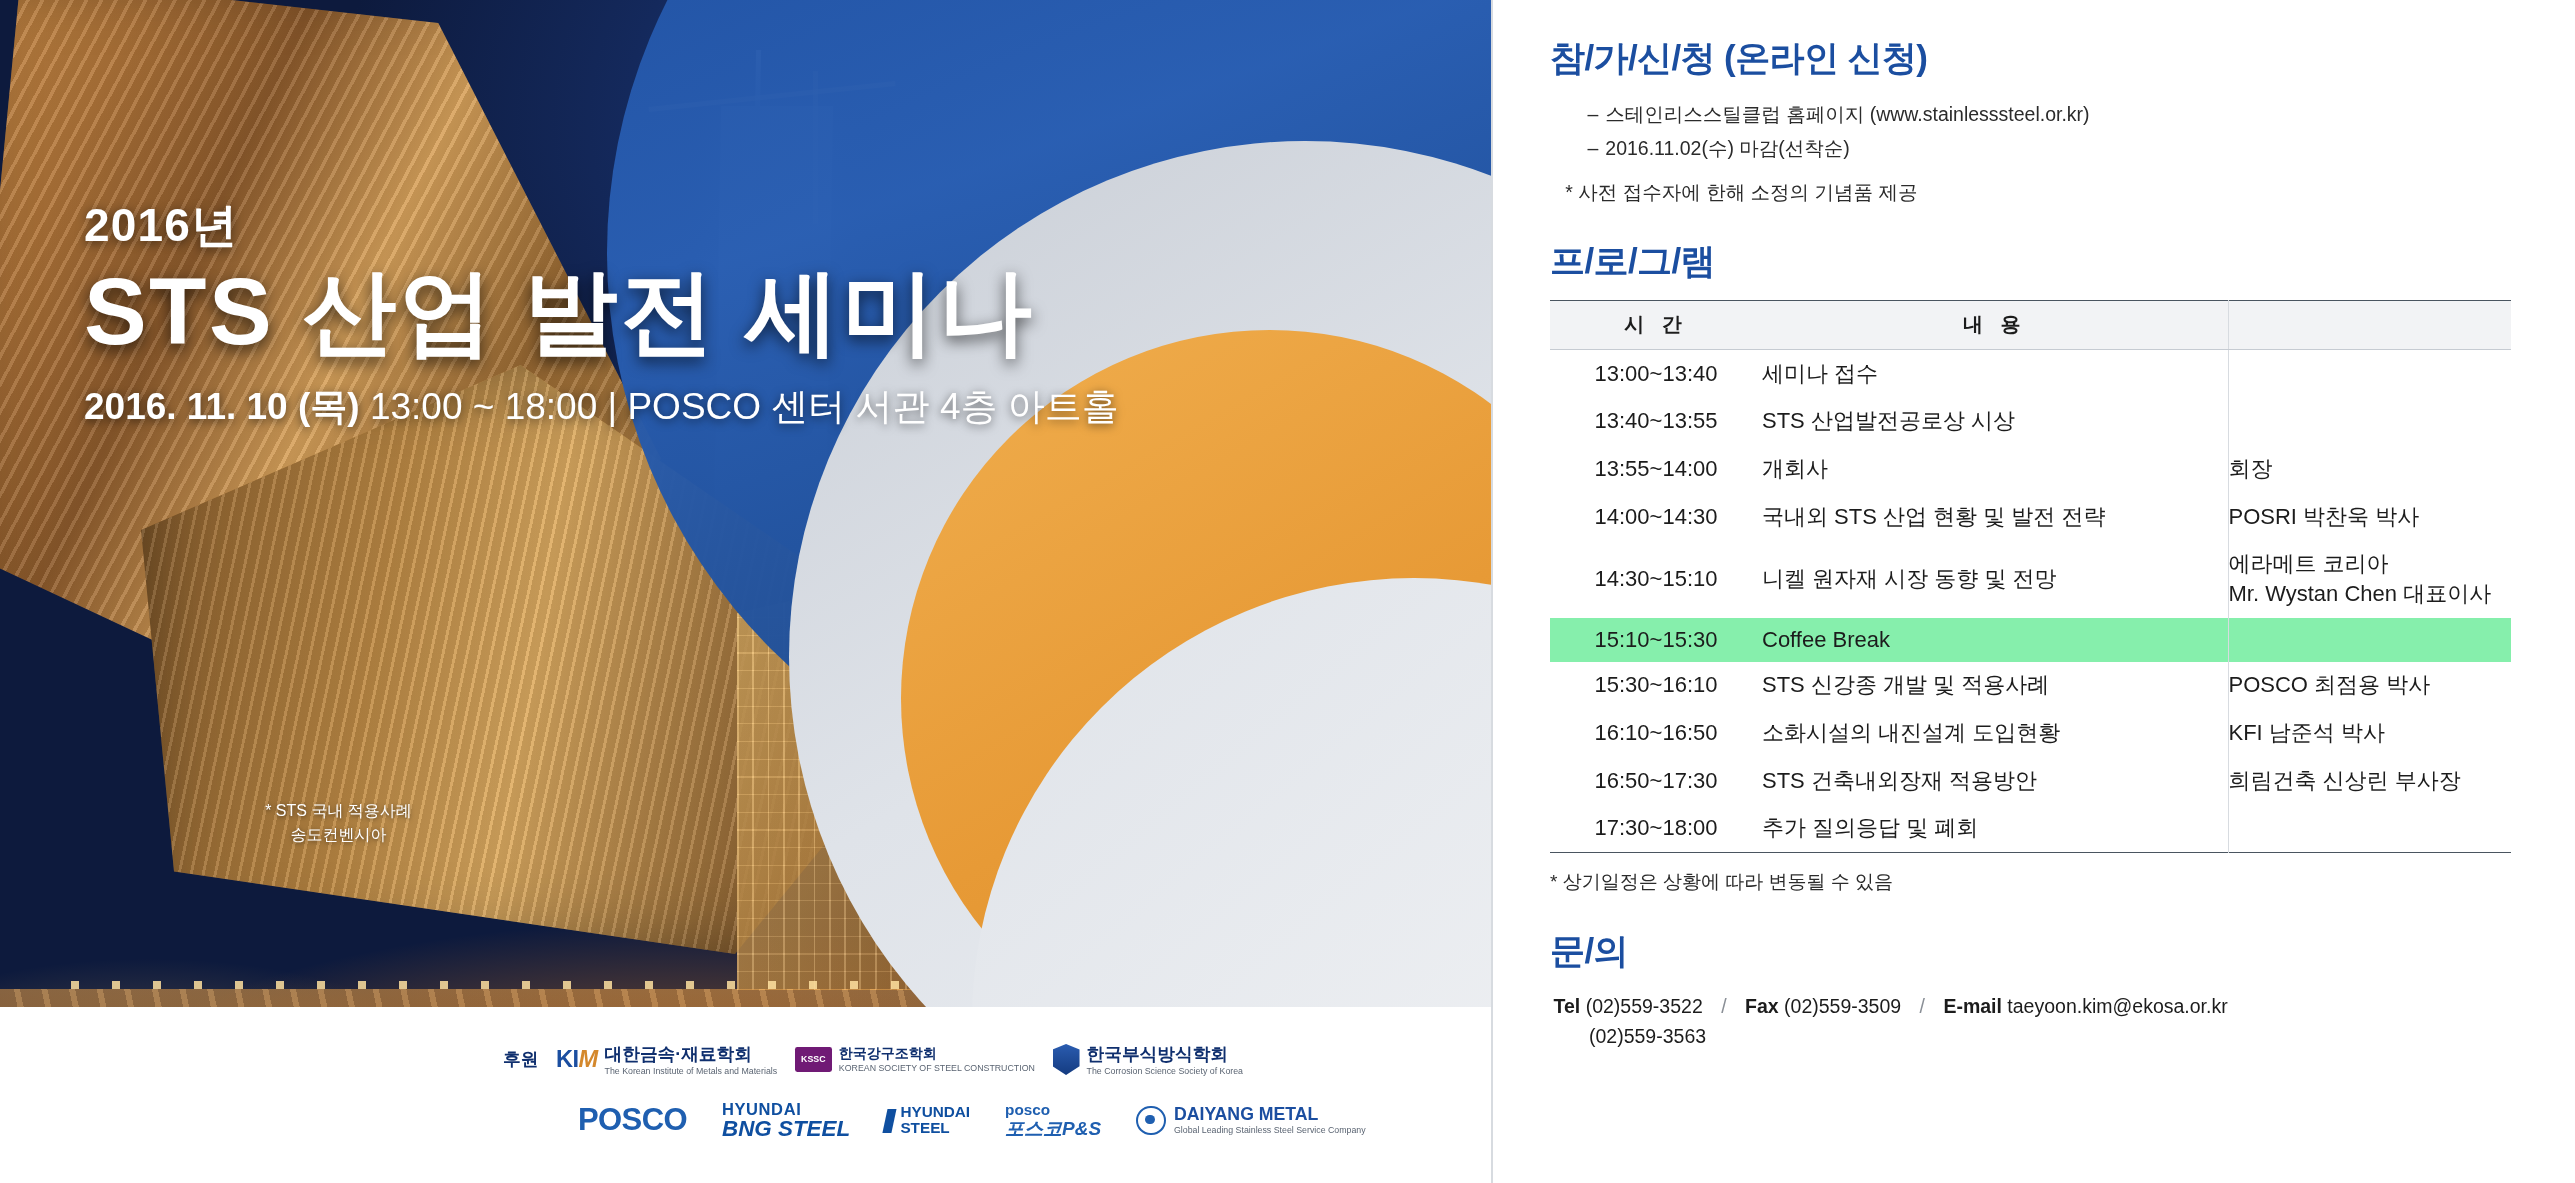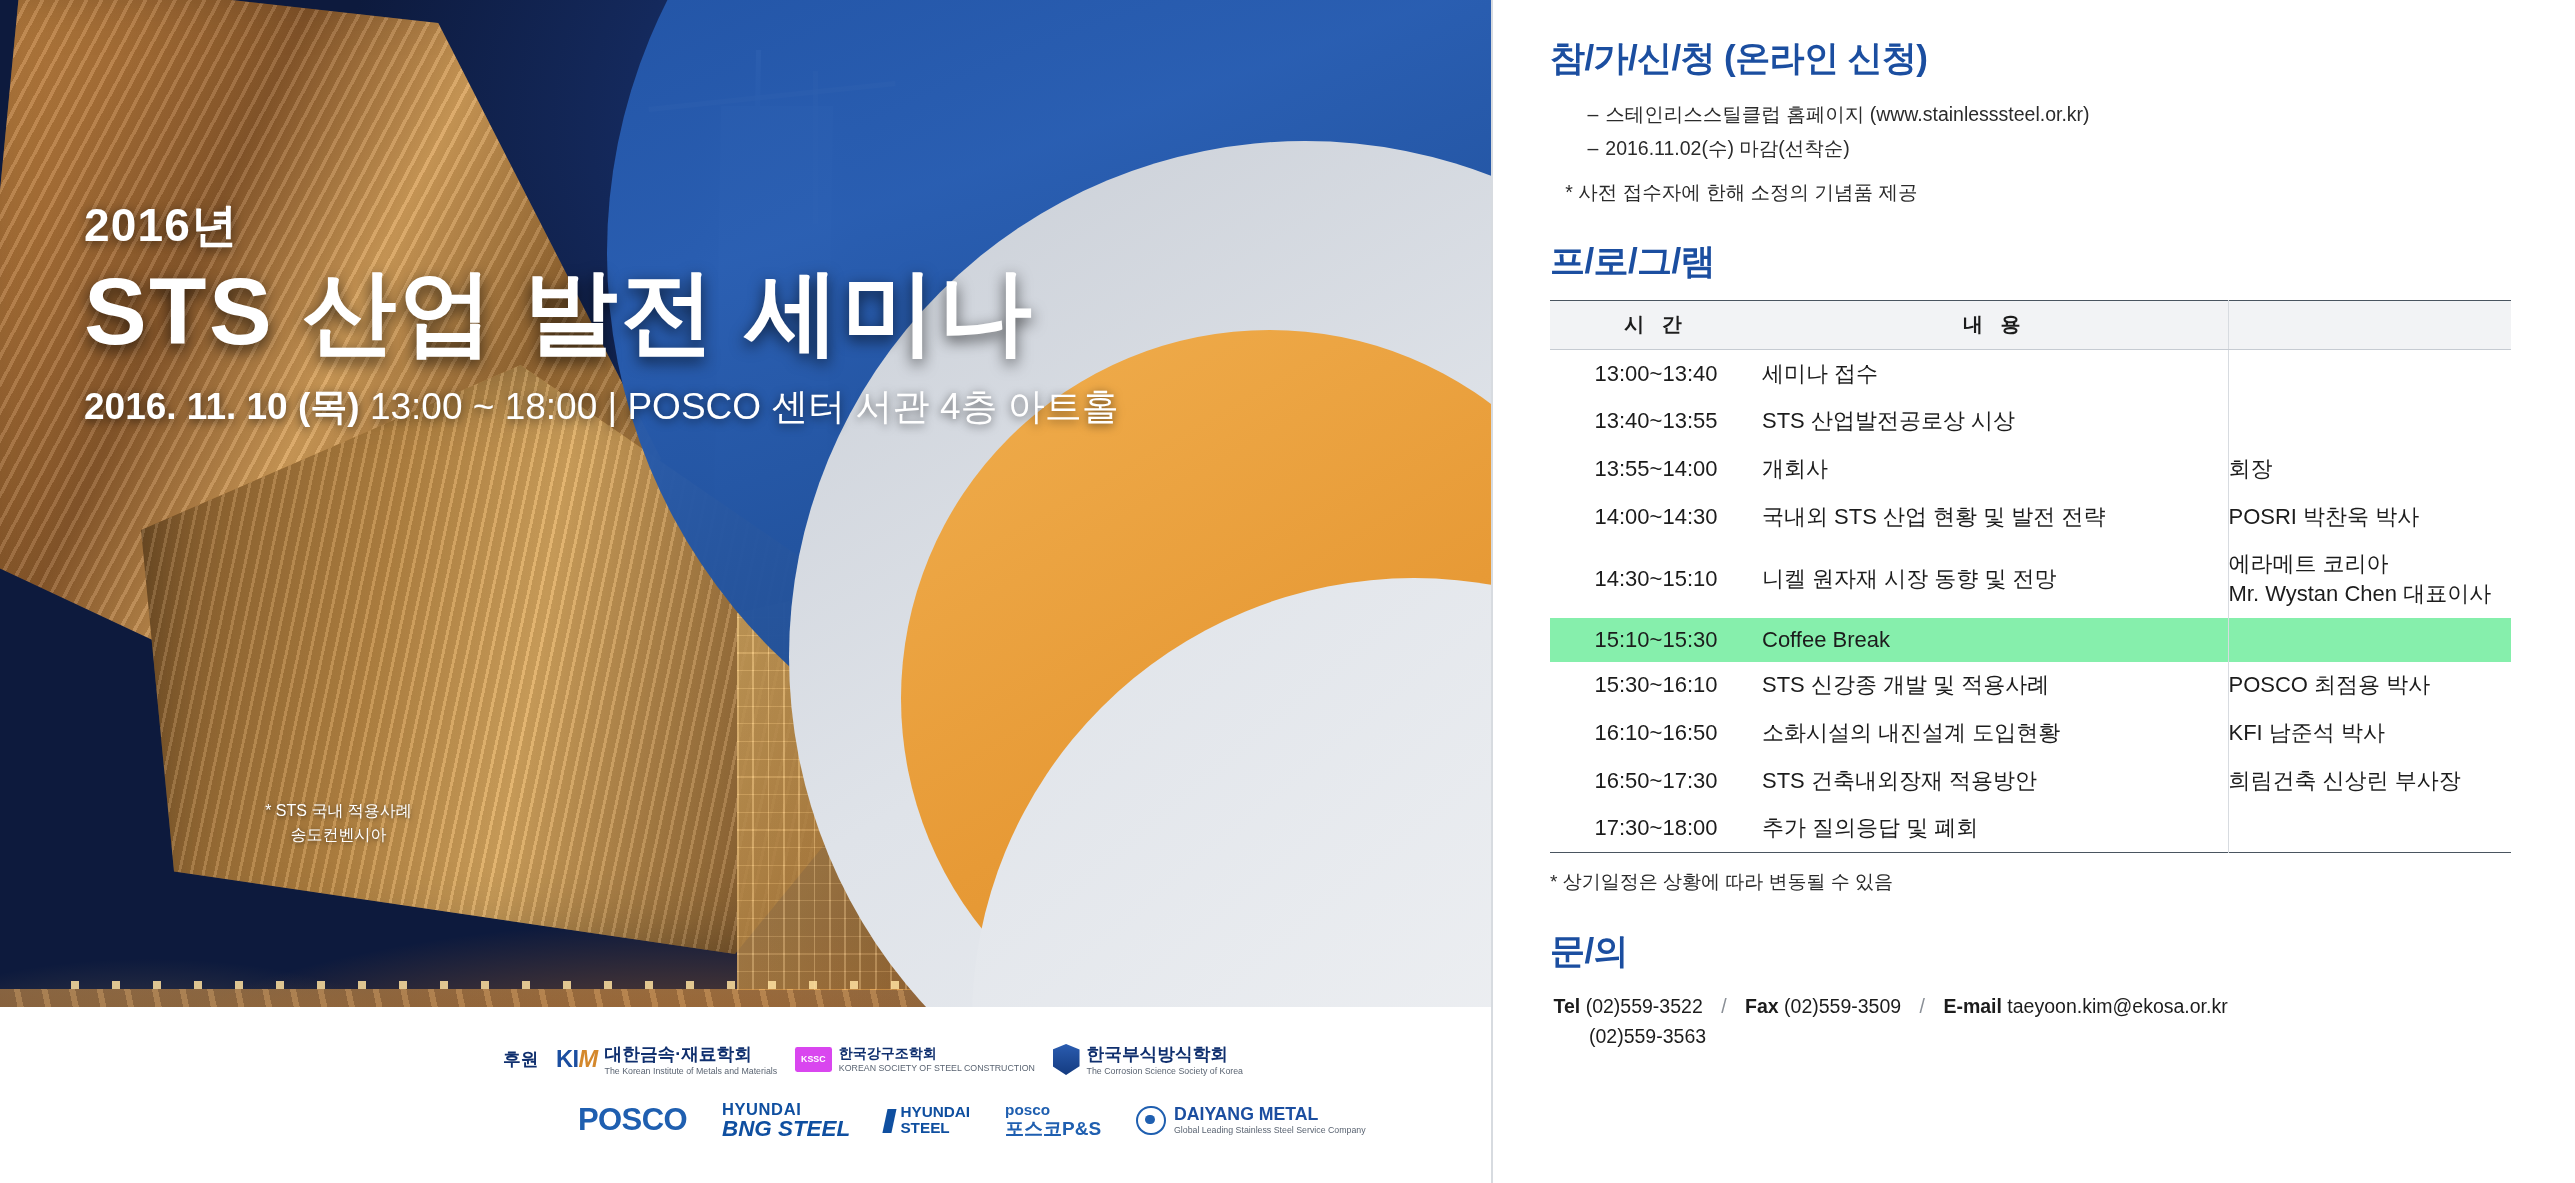--- a/index.html
+++ b/index.html
@@ -168,39 +168,39 @@
     width:33px; height:33px; border-radius:50%;
     background:radial-gradient(circle at 35% 30%, #ffffff 0 18%, #1a4b9c 19% 60%, #0d2f6b 61% 100%);
     border:1.8px solid #13376f;
     flex:none;
   }
   .spItem{ display:flex; align-items:center; gap:7px; }
   .spSub{ font-size:8.8px; color:#5a6472; font-weight:400; display:block; line-height:1.25; }
   .kim{ font-size:23.6px; font-weight:700; color:#1b4ea0; letter-spacing:-0.6px; }
   .kim em{ font-style:italic; color:#d4882c; }
   .ksscBox{
-    width:37px; height:25px; background:#d946ef; border-radius:2.4px; flex:none;
+    width:37px; height:25px; background:#701a75; border-radius:2.4px; flex:none;
     display:flex; align-items:center; justify-content:center; color:#fff;
     font-size:8.8px; font-weight:700;
   }
   .csskIcon{
     width:27px;height:31px;flex:none;
     background:linear-gradient(180deg,#2a5cb0,#143b80);
     clip-path:polygon(50% 0,100% 18%,100% 72%,50% 100%,0 72%,0 18%);
   }
   .posco{ font-size:31px; font-weight:700; color:#1f5fb0; letter-spacing:-0.6px; }
   .hyundai1{ line-height:1; }
   .hyundai1 .l1{ font-size:16.5px; font-weight:700; color:#0f4fa0; letter-spacing:0.6px; }
   .hyundai1 .l2{ font-size:22.4px; font-weight:800; color:#0f4fa0; font-style:italic; }
   .hyundai2{ display:flex; align-items:center; gap:5.9px; }
   .hbar{ width:9.4px;height:23.6px;background:#0f4fa0; transform:skewX(-12deg); }
   .hyundai2 .t{ font-size:15.3px;font-weight:700;color:#0f4fa0;line-height:1.05; }
   .poscopns{ line-height:1.05; }
   .poscopns .a{ font-size:15.3px;font-weight:700;color:#1f5fb0; }
-  .poscopns .b{ font-size:19px;font-weight:700;color:#1f5fb0; }
+  .poscopns .b{ font-size:19px;font-weight:700;color:#1f5fb0;font-style:italic; }
   .daiyang{ display:flex;align-items:center;gap:8.3px; }
   .dyRing{
     width:29.5px;height:29.5px;border-radius:50%;
     border:2.9px solid #1f5fb0; position:relative; flex:none;
   }
   .dyRing:after{content:"";position:absolute;left:7px;top:7px;width:9.4px;height:9.4px;border-radius:50%;background:#1f5fb0;}
   .dyText .a{ font-size:17.7px;font-weight:700;color:#1b4ea0; }
 
   
   .right{

